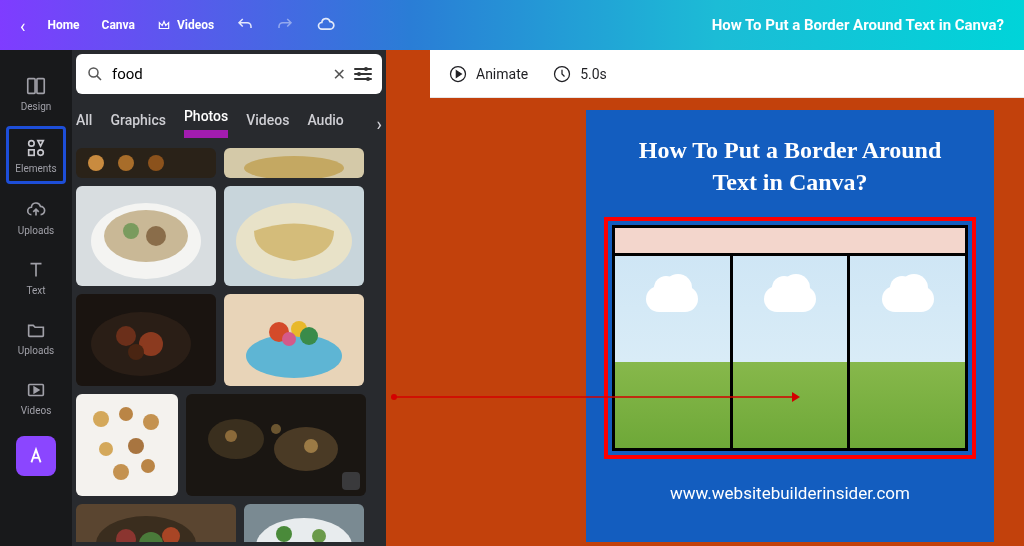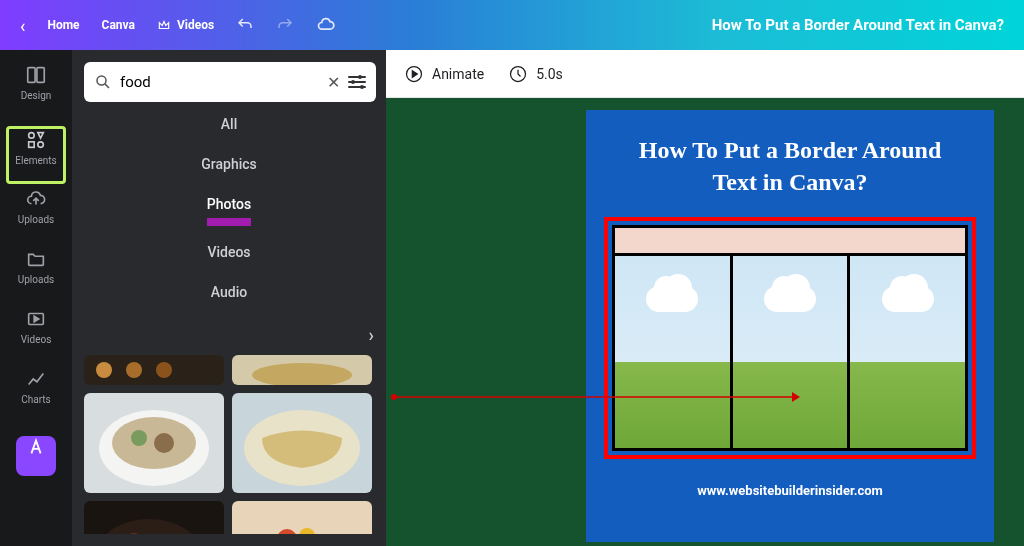--- a/index.html
+++ b/index.html
@@ -29,37 +29,37 @@
       align-items: center;
       padding-top: 14px;
       gap: 2px;
     }
     .rail-item {
       width: 60px;
       height: 58px;
       display: flex;
       flex-direction: column;
       align-items: center;
-      justify-content: flex-start;
+      justify-content: center;
       color: #a0a0a8;
       cursor: pointer;
       border-radius: 6px;
       gap: 4px;
     }
-    .rail-item.outlined { border: 3px solid #bef264; border-radius: 4px; margin: 2px 0;}
+    .rail-item.outlined { border: 3px solid #1d4ed8; border-radius: 4px; margin: 2px 0;}
     .rail-item svg, .rail-item .picon { width: 22px; height: 22px; }
     .rail-item .lbl { font-size: 10px; }
     .rail-item.purple-bg { background: #8b46ff; color: #fff; border-radius: 8px; width: 40px; height: 40px; margin-top: 8px;}
 
     .panel {
       width: 314px;
       background: #282a2e;
       display: flex;
       flex-direction: column;
-      padding: 12px;
+      padding: 4px;
       position: relative;
     }
     .search-row { display: flex; gap: 8px; align-items: center; }
     .search {
       flex: 1;
       background: #fff;
       border-radius: 6px;
       height: 40px;
       display: flex;
       align-items: center;
@@ -68,21 +68,21 @@
     }
     .search input { border: none; outline: none; flex: 1; font-size: 15px; }
     .clear-icon { cursor: pointer; color: #555; font-size: 16px; }
     .settings-icon { display: flex; flex-direction: column; gap: 3px; cursor: pointer; width: 18px; color:#333;}
     .settings-icon span { height: 2px; background: #333; border-radius: 2px; position: relative; }
     .settings-icon span::after { content:''; position:absolute; width:4px; height:4px; background:#333; border-radius:50%; top:-1px;}
     .settings-icon span:nth-child(1)::after{ left:10px;}
     .settings-icon span:nth-child(2)::after{ left:3px;}
     .settings-icon span:nth-child(3)::after{ left:12px;}
 
-    .tabs { display: flex; gap: 18px; margin-top: 14px; align-items: center; color: #cfcfd4; font-size: 14px; font-weight: 500; position: relative; flex-direction: column; }
+    .tabs { display: flex; gap: 18px; margin-top: 14px; align-items: center; color: #cfcfd4; font-size: 14px; font-weight: 500; position: relative; }
     .tab { cursor: pointer; padding-bottom: 6px; }
     .tab.active { color: #fff; border-bottom: 8px solid #a21caf; }
     .tabs .more { margin-left: auto; color: #cfcfd4; cursor:pointer; font-size: 18px;}
 
     .grid {
       margin-top: 10px;
       display: flex;
       flex-wrap: wrap;
       gap: 8px;
       overflow: hidden;
@@ -95,21 +95,21 @@
     .thumb.w3{width:102px;height:102px;}
     .thumb.w4{width:180px;height:102px;}
     .thumb.w5{width:160px;height:75px;}
     .thumb.w6{width:120px;height:75px;}
     .thumb.pro::after{content:'';position:absolute;bottom:6px;right:6px;width:18px;height:18px;background:#3a3a3c;border-radius:4px;}
     .thumb svg{width:100%;height:100%;display:block;}
 
     .panel-handle{ position:absolute; right:-12px; top:240px; width:14px; height:60px; background:#282a2e; border-radius:0 10px 10px 0; cursor:pointer;}
     .panel-handle::after{content:'›';position:absolute;top:50%;left:50%;transform:translate(-50%,-50%);color:#aaa;}
 
-    .canvas-area { flex: 1; background: #14532d; position: relative; }
+    .canvas-area { flex: 1; background: #c2410c; position: relative; padding-left: 44px; }
     .toolbar {
       height: 48px;
       background: #fff;
       border-bottom: 1px solid #e6e6e8;
       display: flex;
       align-items: center;
       padding: 0 18px;
       gap: 24px;
     }
     .tb-btn { display: flex; align-items: center; gap: 8px; cursor: pointer; font-size: 14px; color: #1f1f23;}
@@ -130,21 +130,21 @@
     .collage { border: 3px solid #000; }
     .collage-top { height: 28px; background: #f3d6cc; border-bottom: 3px solid #000;}
     .collage-row { display: flex; height: 192px;}
     .cell { flex:1; position: relative; overflow:hidden;}
     .cell + .cell { border-left: 3px solid #000;}
     .cell .sky{position:absolute;inset:0;background:linear-gradient(#cfe6f5,#d9ecf7 55%,#87b84b 55%,#6ea838);}
     .cell .cloud{position:absolute;top:30px;left:50%;transform:translateX(-50%);width:52px;height:26px;background:#fff;border-radius:20px;}
     .cell .cloud::before,.cell .cloud::after{content:'';position:absolute;background:#fff;border-radius:50%;}
     .cell .cloud::before{width:24px;height:24px;top:-10px;left:8px;}
     .cell .cloud::after{width:28px;height:28px;top:-12px;right:6px;}
-    .design-footer { margin-top: 24px; font-size: 13px; font-weight: 700;}
+    .design-footer { margin-top: 24px; font-size: 17px; font-weight: 400;}
 
     .arrow-anno{position:absolute; left:-194px; top:278px; width:408px; height:2px;}
     .arrow-anno svg{overflow:visible;}
   </style>
 </head>
 <body>
 
 <div class="top-bar">
   <span class="back">‹</span>
   <span class="menu-btn">Home</span>
@@ -194,36 +194,36 @@
     </div>
     <div class="rail-item">
       <svg viewBox="0 0 24 24" fill="none" stroke="currentColor" stroke-width="1.8">
           <path d="M7 17 a4 4 0 0 1 0-8 a5 5 0 0 1 9.8-1 A4 4 0 0 1 17 17"></path>
           <path d="M12 11 v7 M9 14 l3-3 3 3"></path>
         </svg>
       <span class="lbl">Uploads</span>
     </div>
     <div class="rail-item">
       <svg viewBox="0 0 24 24" fill="none" stroke="currentColor" stroke-width="1.8">
+          <path d="M6 5 h12 M12 5 v14"></path>
+        </svg>
+      <span class="lbl">Text</span>
+    </div>
+    <div class="rail-item">
+      <svg viewBox="0 0 24 24" fill="none" stroke="currentColor" stroke-width="1.8">
           <path d="M4 7 h5 l2 2 h9 v9 a1 1 0 0 1 -1 1 H5 a1 1 0 0 1 -1 -1 Z"></path>
         </svg>
       <span class="lbl">Uploads</span>
     </div>
     <div class="rail-item">
       <svg viewBox="0 0 24 24" fill="none" stroke="currentColor" stroke-width="1.8">
           <rect x="4" y="6" width="16" height="12" rx="1"></rect>
           <path d="M10 9 l5 3 -5 3 Z" fill="currentColor"></path>
         </svg>
       <span class="lbl">Videos</span>
-    </div>
-    <div class="rail-item">
-      <svg viewBox="0 0 24 24" fill="none" stroke="currentColor" stroke-width="1.8">
-          <path d="M4 18 l5-6 4 3 7-9"></path>
-        </svg>
-      <span class="lbl">Charts</span>
     </div>
     <div class="rail-item purple-bg">
       <svg viewBox="0 0 24 24" fill="none" stroke="#fff" stroke-width="2">
           <path d="M7 19 L12 5 L17 19 M9 14 h6"></path>
         </svg>
     </div>
   </div>
 
   <div class="panel">
     <div class="search-row">

